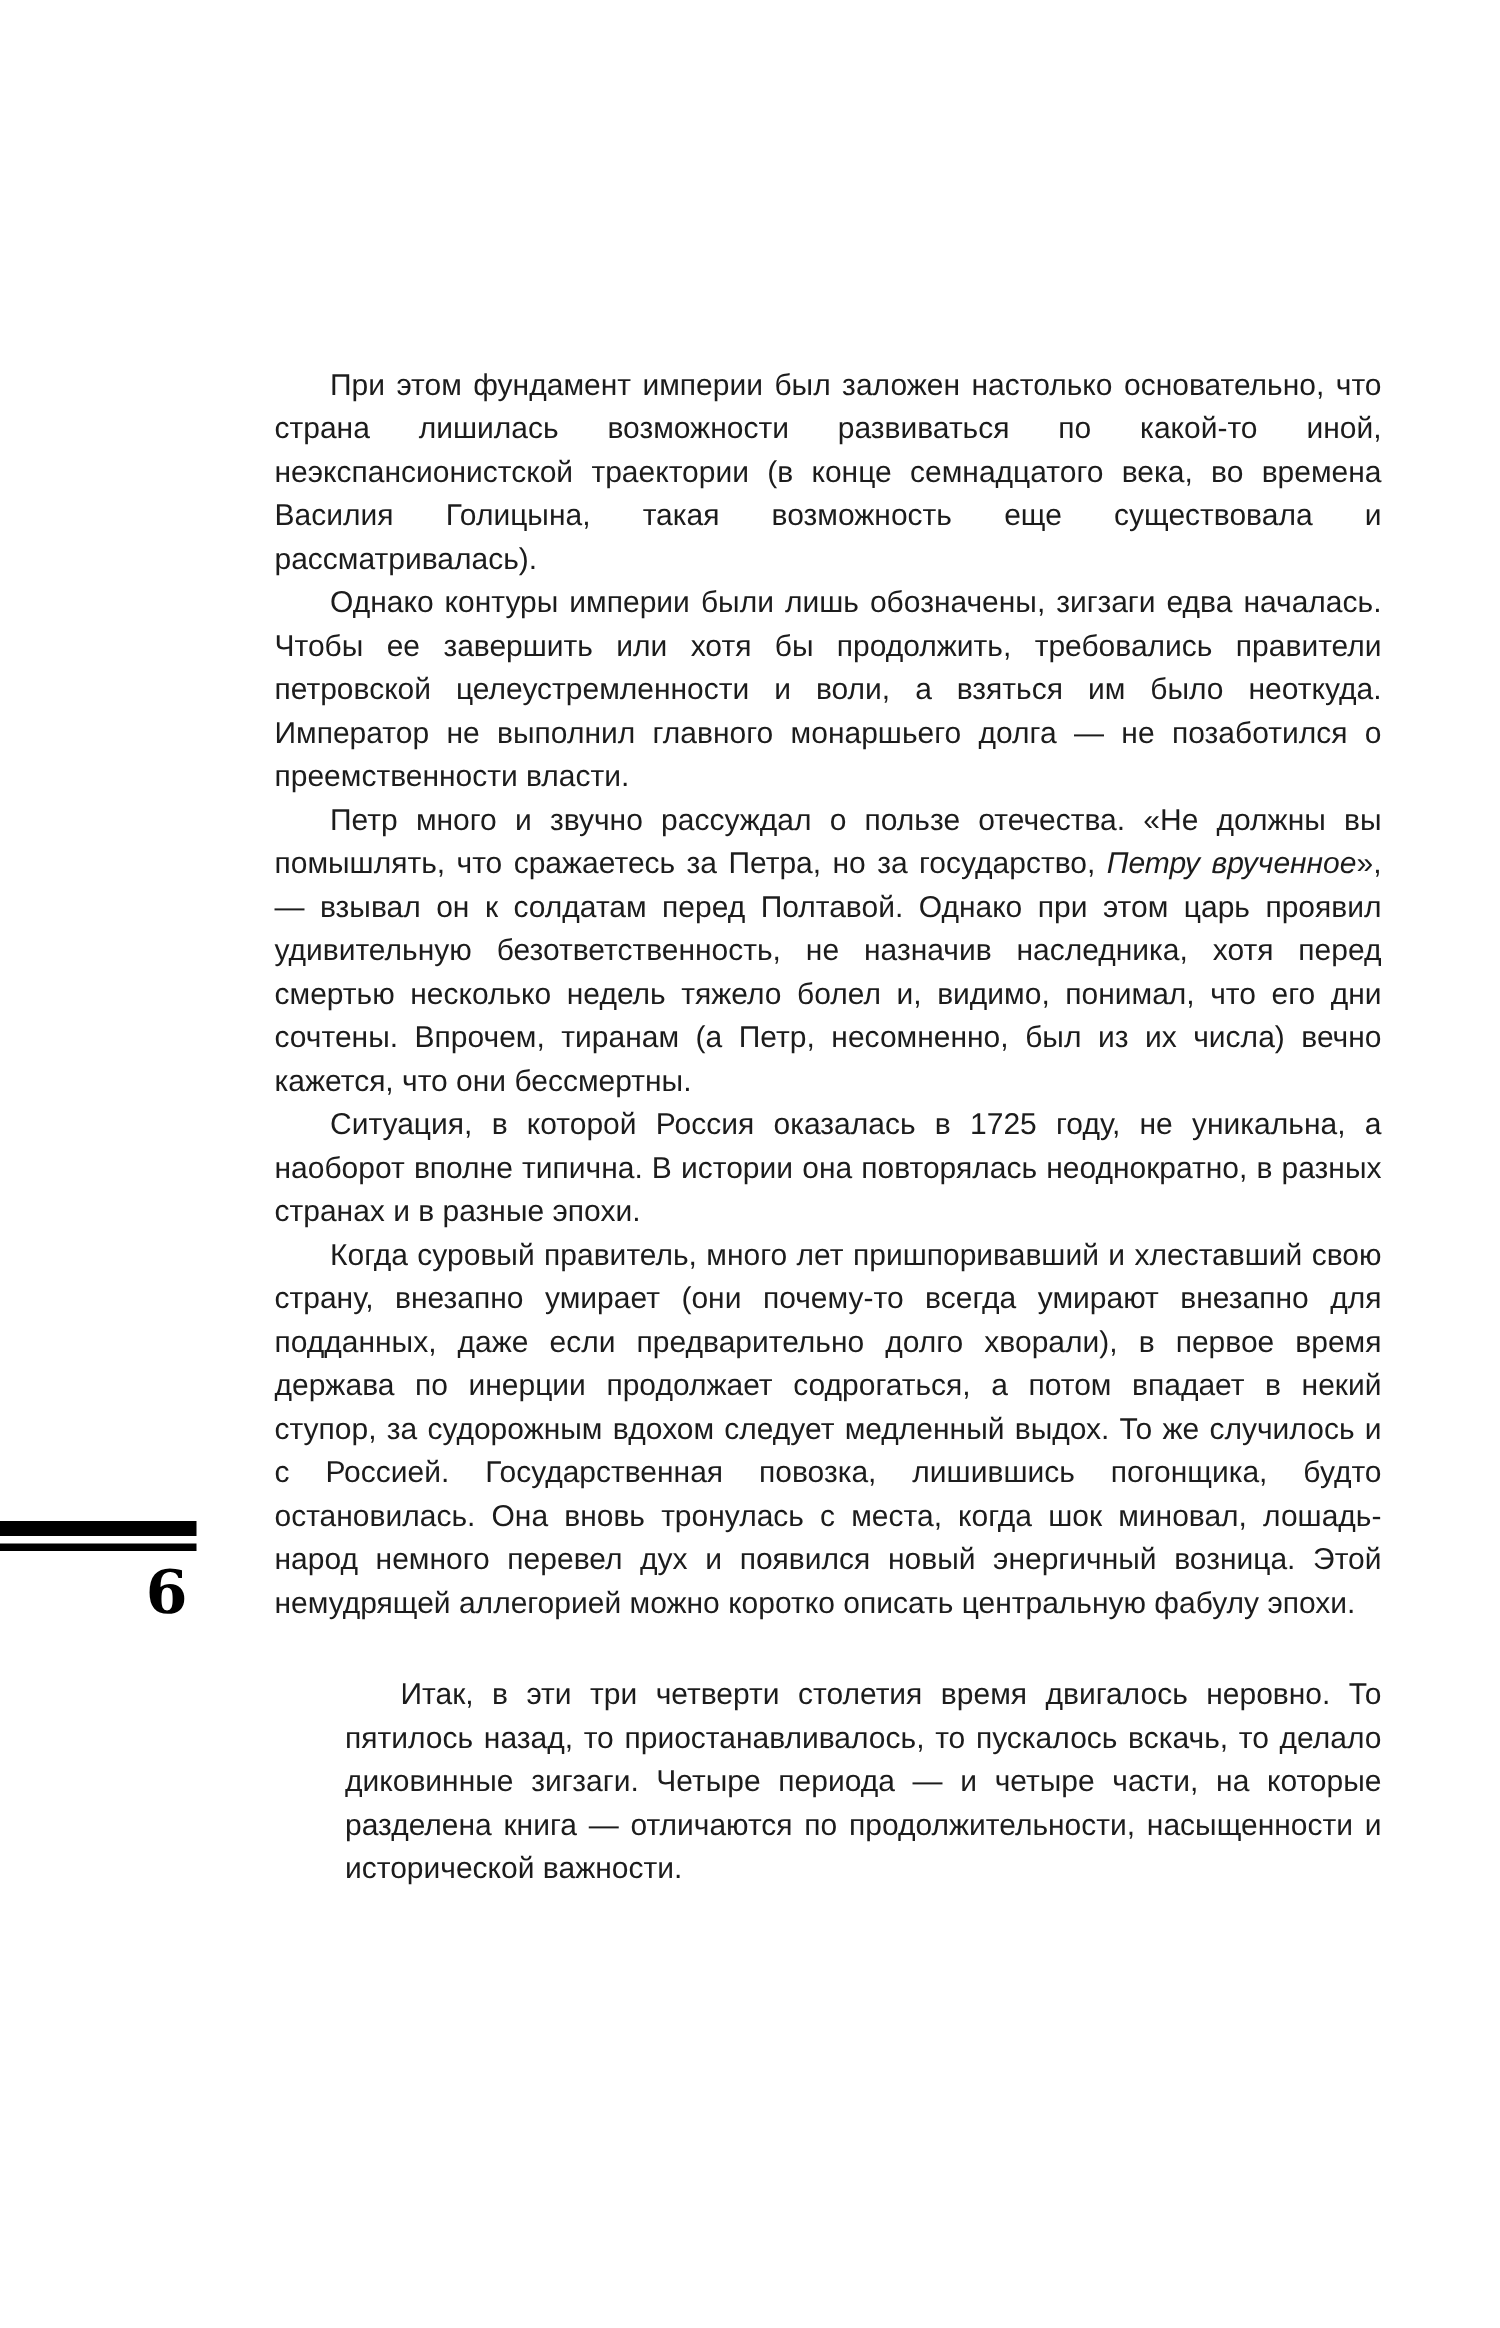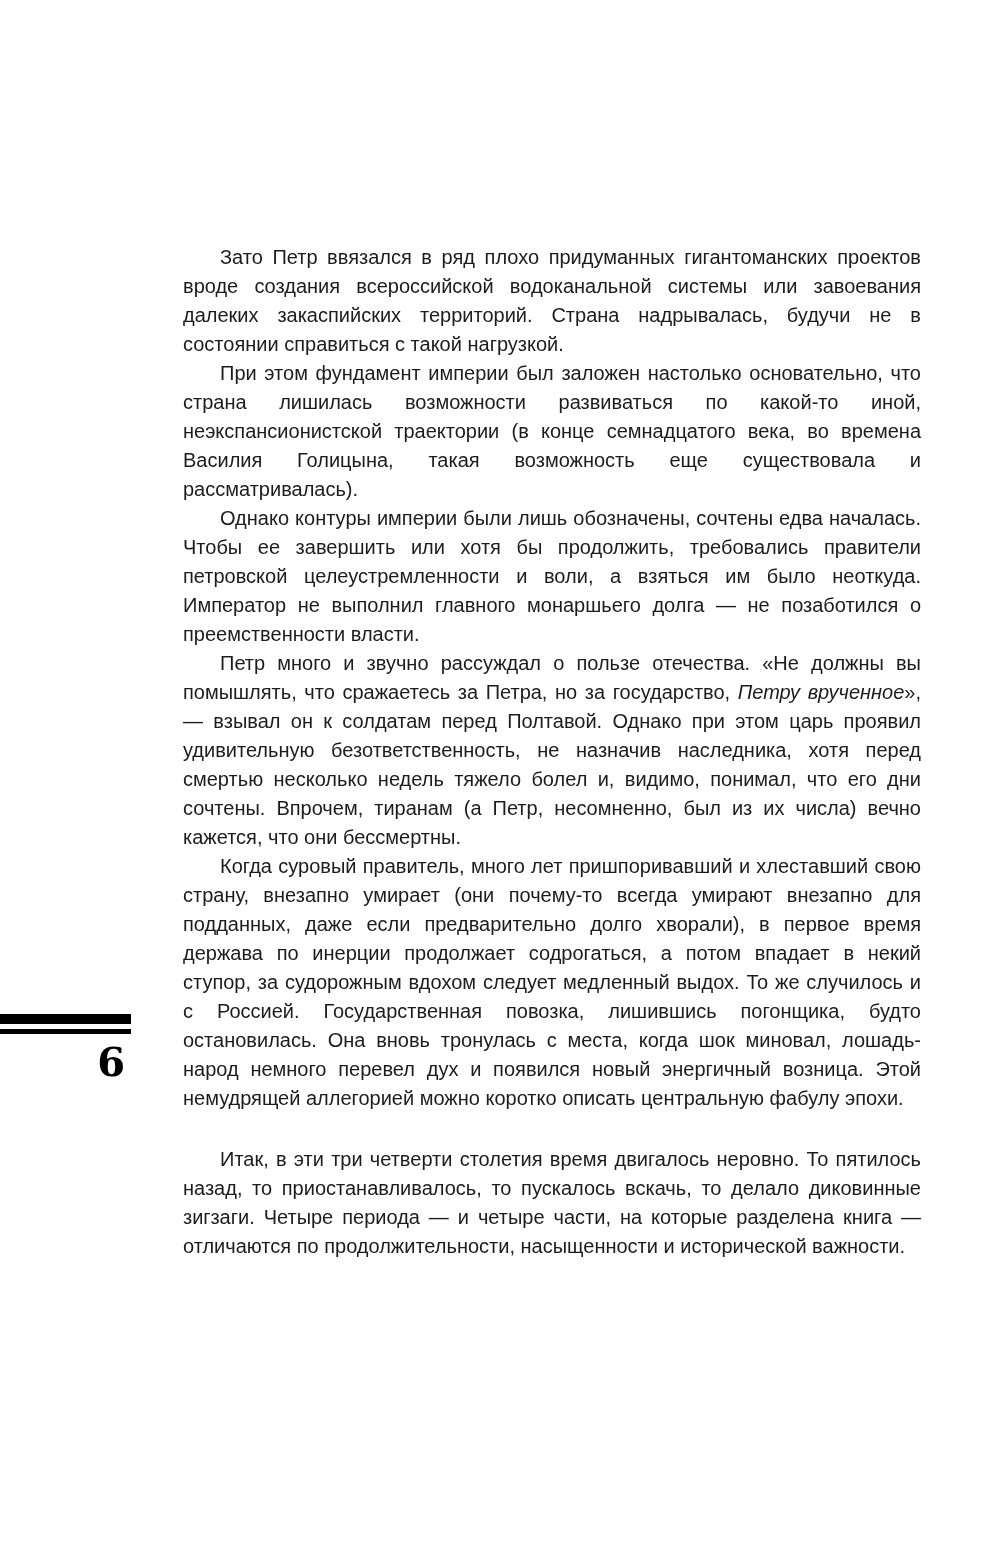--- a/index.html
+++ b/index.html
@@ -24,20 +24,21 @@
     font-size: 20px;
     line-height: 29px;
     text-align: justify;
   }
   .text-block p {
     margin: 0;
     text-indent: 37px;
   }
   .text-block p.section-break {
     margin-top: 32px;
+    margin-left: 47px;
   }
   .text-block em {
   }
   .margin-block {
     position: absolute;
     left: 0;
     top: 1014px;
     width: 131px;
   }
   .bar-thick {
@@ -65,21 +66,21 @@
 
 <div class="page">
 
   <div class="margin-block">
     <div class="bar-thick"></div>
     <div class="bar-thin"></div>
     <div class="page-number">6</div>
   </div>
 
   <main class="text-block">
-    <p>Зато Петр ввязался в ряд плохо придуманных гигантоманских проектов вроде создания всероссийской водоканальной системы или завоевания далеких закаспийских территорий. Страна надрывалась, будучи не в состоянии справиться с такой нагрузкой.</p>
     <p>При этом фундамент империи был заложен настолько основательно, что страна лишилась возможности развиваться по какой-то иной, неэкспансионистской траектории (в конце семнадцатого века, во времена Василия Голицына, такая возможность еще существовала и рассматривалась).</p>
-    <p>Однако контуры империи были лишь обозначены, сочтены едва началась. Чтобы ее завершить или хотя бы продолжить, требовались правители петровской целеустремленности и воли, а взяться им было неоткуда. Император не выполнил главного монаршьего долга — не позаботился о преемственности власти.</p>
+    <p>Однако контуры империи были лишь обозначены, зигзаги едва началась. Чтобы ее завершить или хотя бы продолжить, требовались правители петровской целеустремленности и воли, а взяться им было неоткуда. Император не выполнил главного монаршьего долга — не позаботился о преемственности власти.</p>
     <p><span>Петр много и звучно рассуждал о пользе отечества. «Не должны вы помышлять, что сражаетесь за Петра, но за государство, </span><em>Петру врученное</em><span>», — взывал он к солдатам перед Полтавой. Однако при этом царь проявил удивительную безответственность, не назначив наследника, хотя перед смертью несколько недель тяжело болел и, видимо, понимал, что его дни сочтены. Впрочем, тиранам (а Петр, несомненно, был из их числа) вечно кажется, что они бессмертны.</span></p>
+    <p>Ситуация, в которой Россия оказалась в 1725 году, не уникальна, а наоборот вполне типична. В истории она повторялась неоднократно, в разных странах и в разные эпохи.</p>
     <p>Когда суровый правитель, много лет пришпоривавший и хлеставший свою страну, внезапно умирает (они почему-то всегда умирают внезапно для подданных, даже если предварительно долго хворали), в первое время держава по инерции продолжает содрогаться, а потом впадает в некий ступор, за судорожным вдохом следует медленный выдох. То же случилось и с Россией. Государственная повозка, лишившись погонщика, будто остановилась. Она вновь тронулась с места, когда шок миновал, лошадь-народ немного перевел дух и появился новый энергичный возница. Этой немудрящей аллегорией можно коротко описать центральную фабулу эпохи.</p>
     <p class="section-break">Итак, в эти три четверти столетия время двигалось неровно. То пятилось назад, то приостанавливалось, то пускалось вскачь, то делало диковинные зигзаги. Четыре периода — и четыре части, на которые разделена книга — отличаются по продолжительности, насыщенности и исторической важности.</p>
   </main>
 
 </div>
 
 </body></html>

